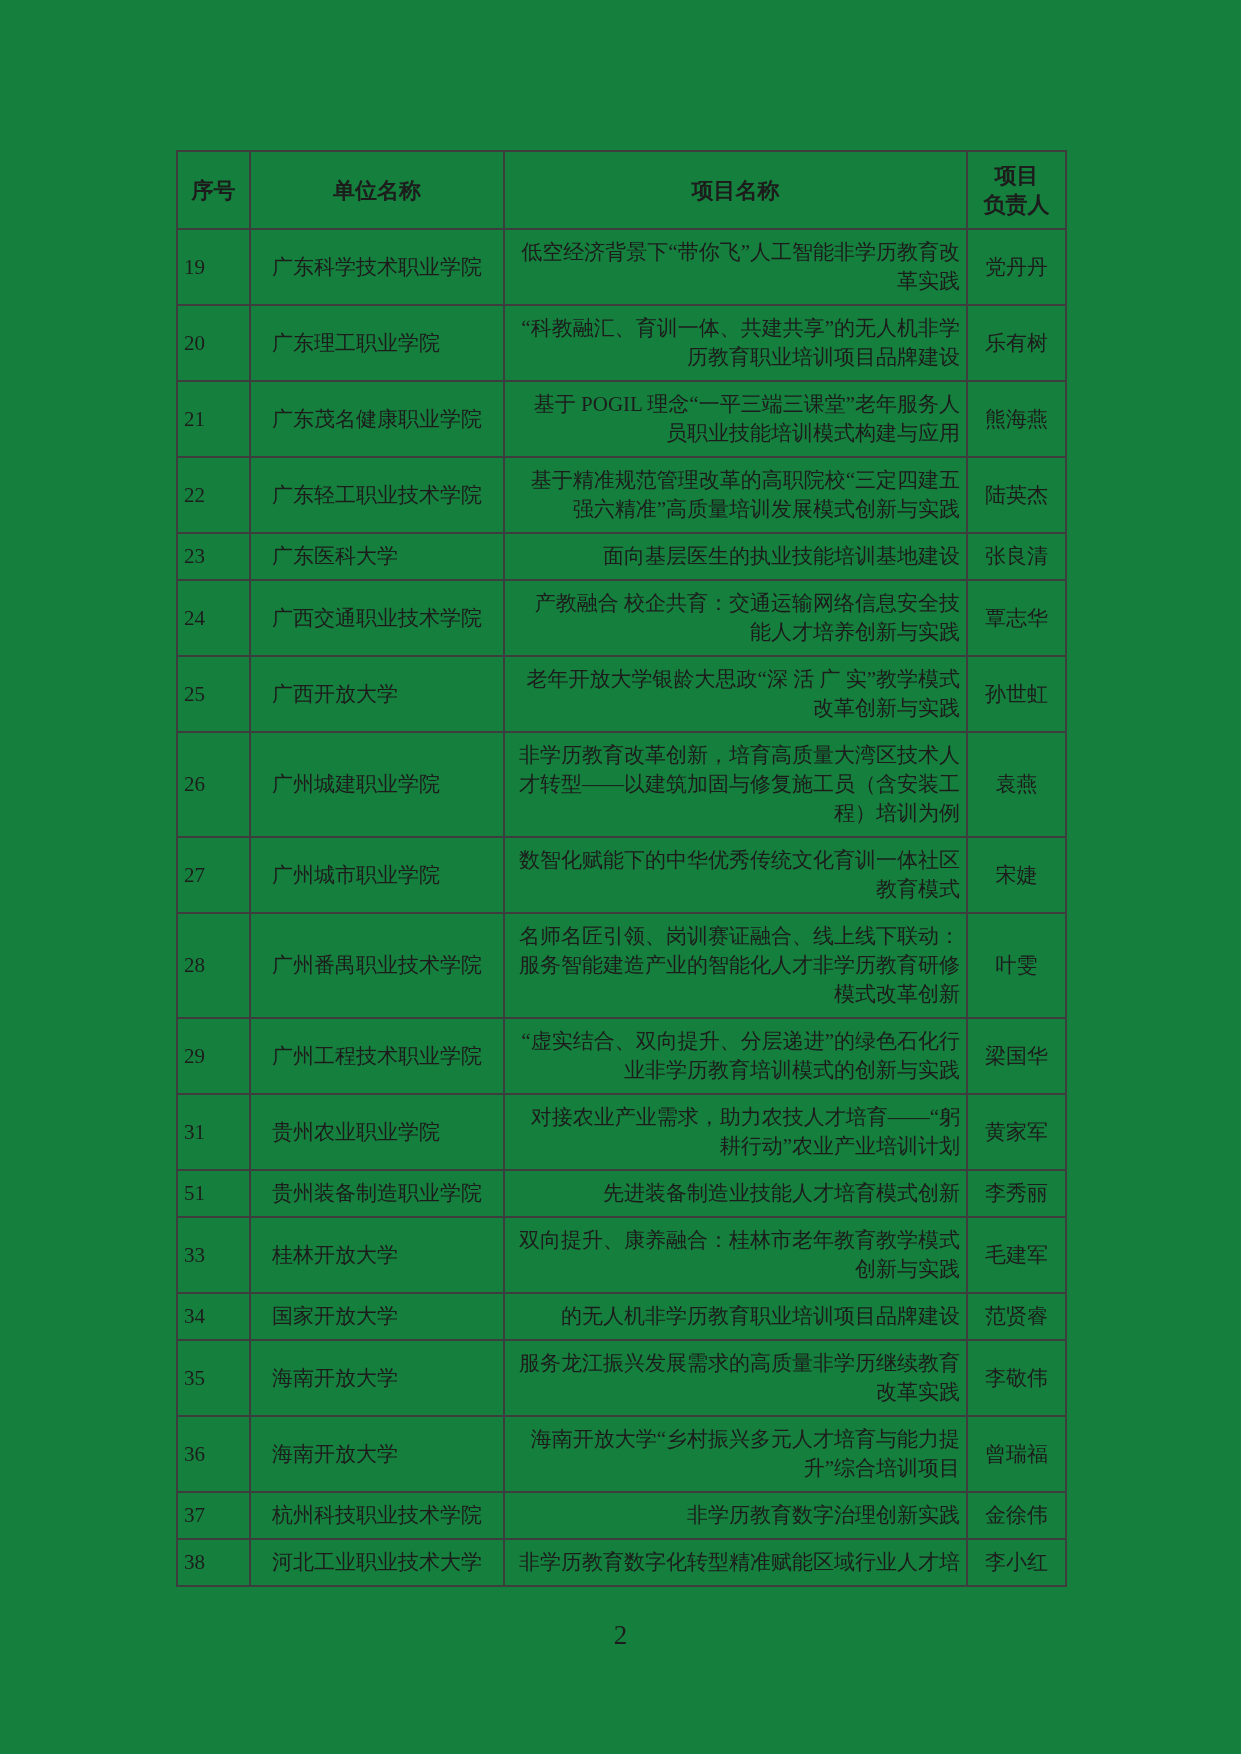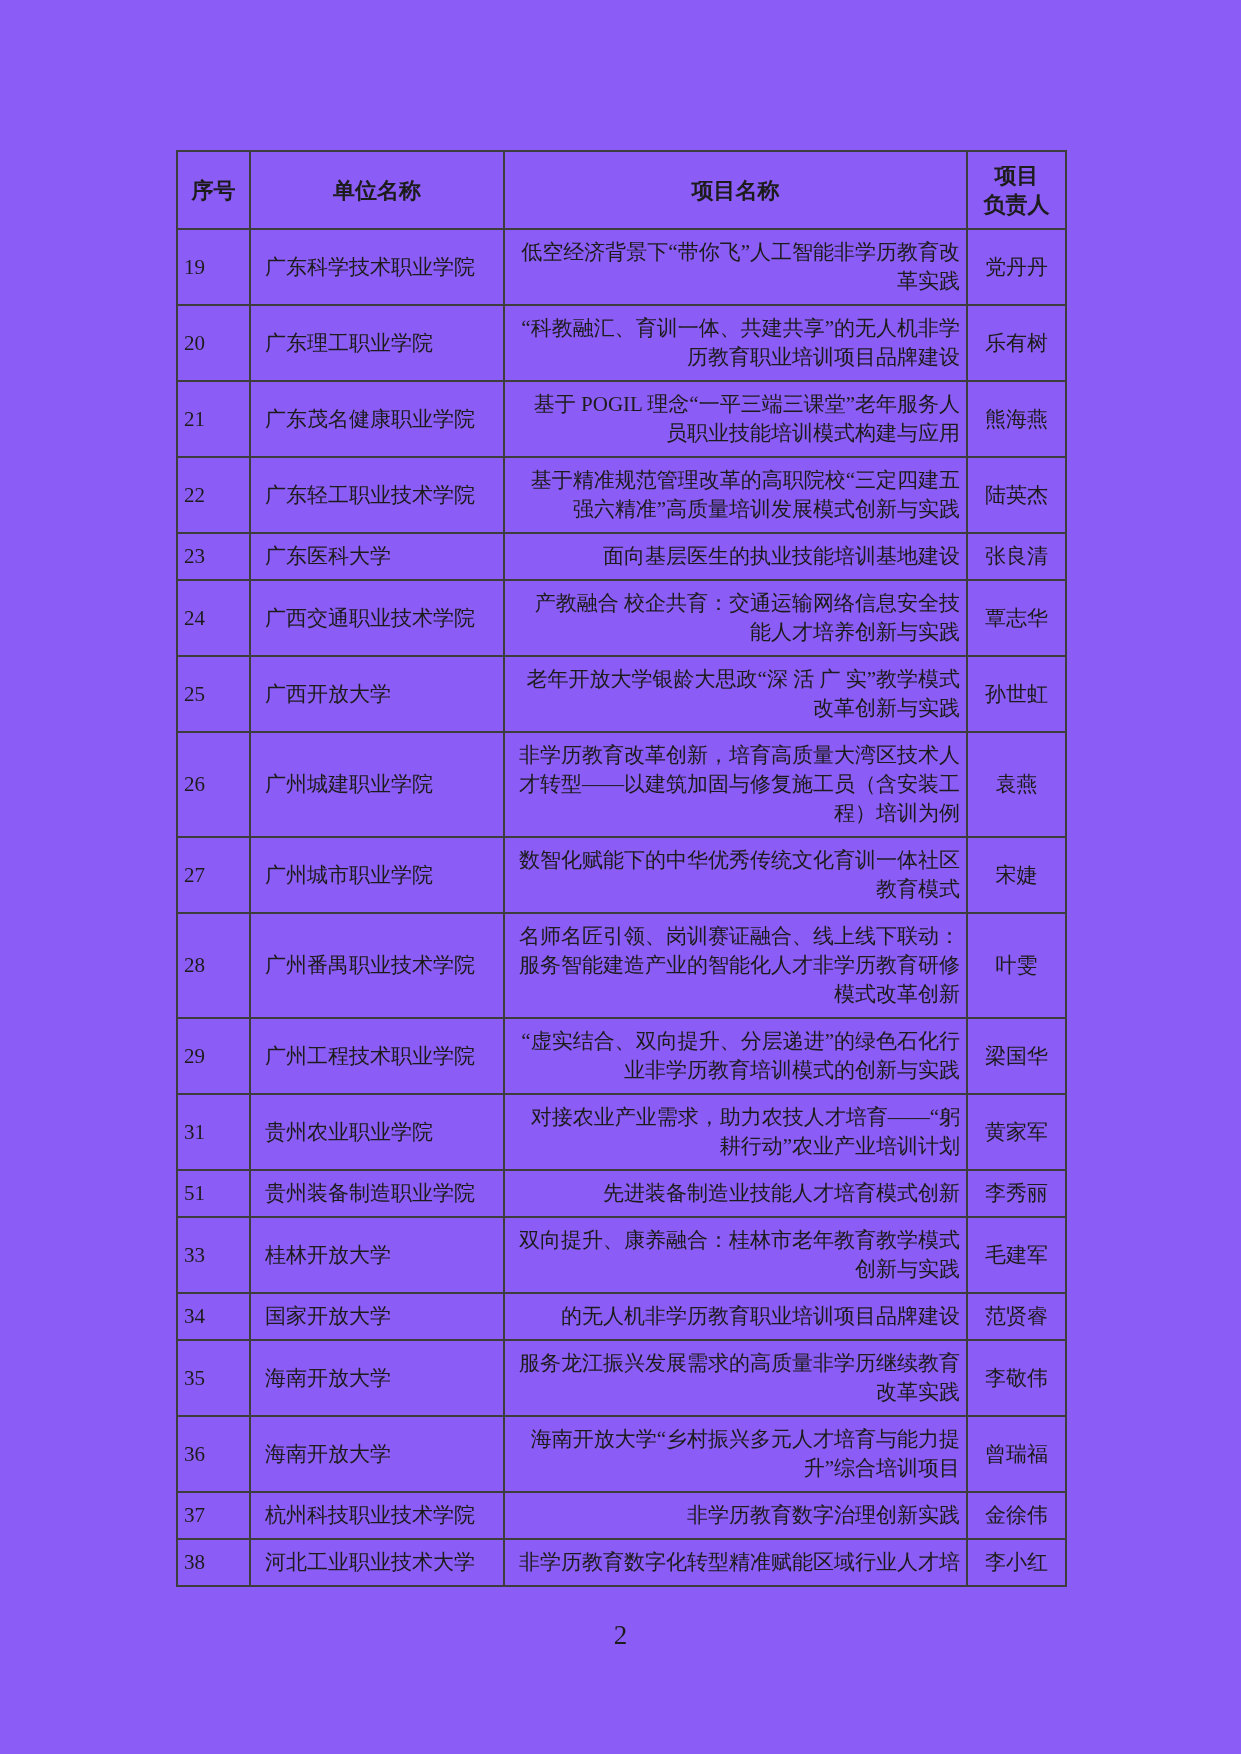--- a/index.html
+++ b/index.html
@@ -4,21 +4,21 @@
 <style>
   html, body {
     margin: 0;
     padding: 0;
     background: #ffffff;
   }
   .page {
     position: relative;
     width: 1241px;
     height: 1754px;
-    background: #8b5cf6;
+    background: #15803d;
     font-family: "Liberation Serif", "DejaVu Serif", serif;
     color: #1c1c1c;
     overflow: hidden;
   }
   table.doc-table {
     position: absolute;
     left: 176px;
     top: 150px;
     width: 889px;
     border-collapse: collapse;
@@ -41,21 +41,21 @@
     line-height: 29px;
     padding: 9px 4px;
   }
   .doc-table td {
     font-size: 21px;
     line-height: 29px;
     padding: 8px 6px;
     overflow-wrap: break-word;
   }
   td.c-idx    { }
-  td.c-unit   { text-align: left; padding-left: 14px; }
+  td.c-unit   { text-align: left; padding-left: 21px; }
   td.c-proj   { text-align: right; padding-left: 10px; padding-right: 6px; }
   td.c-leader { text-align: center; border-radius: 17px; }
 
   .page-number {
     position: absolute;
     top: 1620px;
     left: 0;
     width: 100%;
     text-align: center;
     font-size: 27px;

